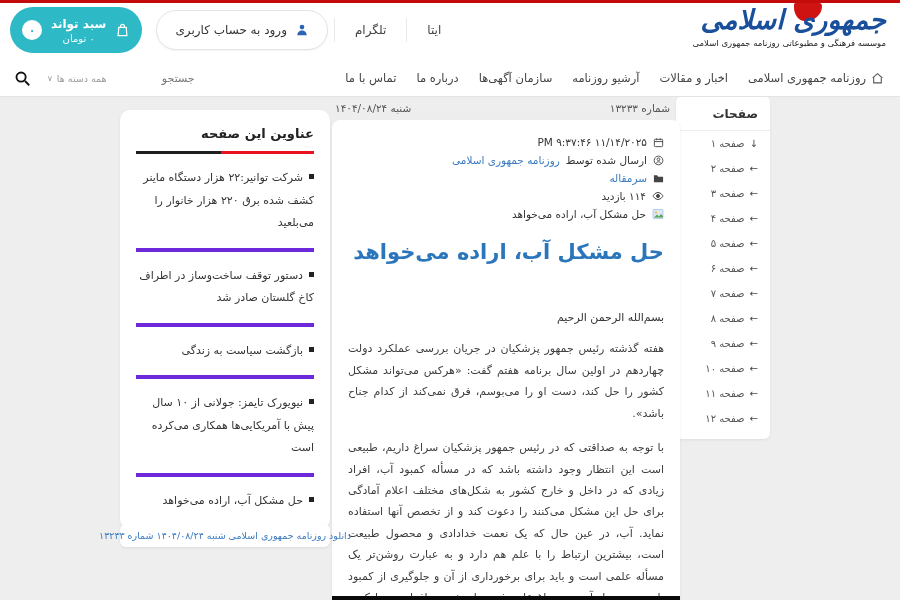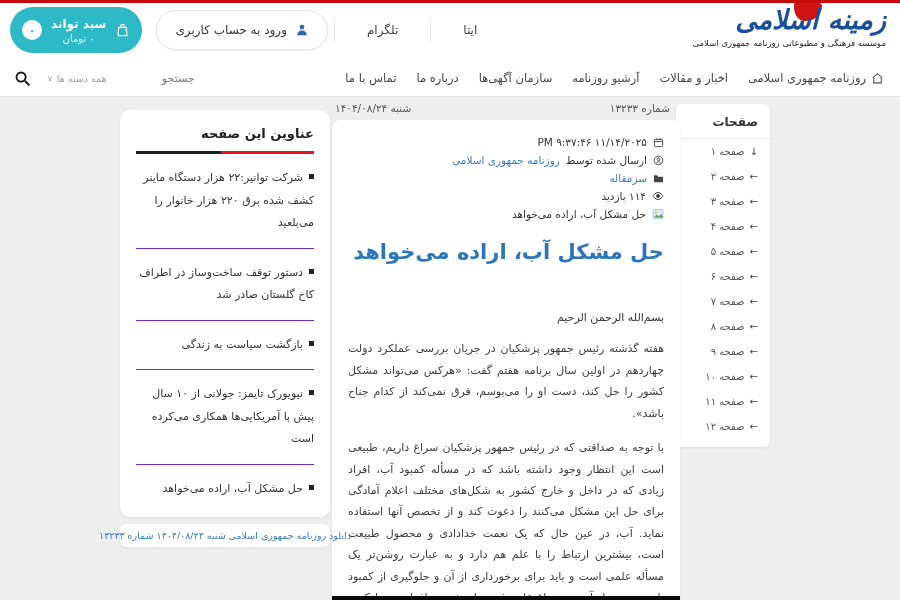--- a/index.html
+++ b/index.html
@@ -11,21 +11,21 @@
     font-family:"DejaVu Sans", sans-serif;
   }
   .page { position:relative; width:900px; height:600px; }
 
   
   .topline { position:absolute; top:0; left:0; right:0; height:3px; background:#c40b0b; z-index:6; }
 
   
   header { position:absolute; top:0; left:0; right:0; height:60px; background:#fff; z-index:2; }
   .hdr-controls { position:absolute; left:10px; top:7px; height:46px; display:flex; align-items:center; }
-  .social-link { font-size:12px; color:#444; padding:0 32px; text-decoration:none; border-left:1px solid #e8e8e8; height:24px; display:flex; align-items:center; cursor:pointer; }
+  .social-link { font-size:12px; color:#444; padding:0 20px; text-decoration:none; border-left:1px solid #e8e8e8; height:24px; display:flex; align-items:center; cursor:pointer; }
   .login-pill { display:flex; align-items:center; gap:8px; background:#fff; border:1px solid #e4e4e4; border-radius:22px; padding:0 18px; height:40px; margin:0 6px 0 14px; font-size:12px; color:#333; box-shadow:0 1px 2px rgba(0,0,0,.05); cursor:pointer; font-family:inherit; }
   .cart-pill { display:flex; align-items:center; gap:9px; background:#2eb9c7; border:none; border-radius:24px; padding:0 12px; height:46px; color:#fff; cursor:pointer; font-family:inherit; }
   .cart-text { display:flex; flex-direction:column; align-items:center; gap:2px; }
   .cart-label { font-size:12px; font-weight:bold; color:#fff; }
   .cart-amount { font-size:10px; color:#eafdff; }
   .cart-badge { width:20px; height:20px; border-radius:50%; background:#fff; color:#2eb9c7; font-size:11px; font-weight:bold; display:flex; align-items:center; justify-content:center; }
 
   .logo { position:absolute; right:14px; top:3px; text-align:right; cursor:pointer; }
   .logo-blob { position:absolute; top:-3px; right:64px; width:28px; height:21px; background:#cf1212; border-radius:45% 55% 60% 40% / 25% 30% 75% 70%; }
   .logo-title { position:relative; font-size:27px; font-weight:bold; font-style:italic; color:#1a4f9c; line-height:1.25; }
@@ -39,40 +39,40 @@
   .search-input { border:none; outline:none; width:78px; font-size:11px; color:#333; text-align:right; background:transparent; font-family:inherit; }
   .search-input::placeholder { color:#777; }
   .cat-dd { font-size:9.5px; color:#9a9a9a; display:flex; align-items:center; gap:4px; padding:0 12px; cursor:pointer; white-space:nowrap; }
   .chev { font-size:8px; color:#9a9a9a; }
   .search-btn { background:none; border:none; padding:0 4px; cursor:pointer; display:flex; align-items:center; }
 
   
   .issue-bar { position:absolute; top:102px; right:230px; width:335px; display:flex; justify-content:space-between; font-size:10.5px; color:#555; }
 
   
-  .pages-card { position:absolute; top:104px; right:130px; width:94px; background:#fff; border-radius:6px; box-shadow:0 1px 3px rgba(0,0,0,.07); padding-bottom:8px; }
+  .pages-card { position:absolute; top:96px; right:130px; width:94px; background:#fff; border-radius:6px; box-shadow:0 1px 3px rgba(0,0,0,.07); padding-bottom:8px; }
   .pages-title { font-size:12px; font-weight:bold; color:#333; padding:11px 12px 9px; border-bottom:1px solid #ececec; }
   .page-link { display:flex; align-items:center; gap:5px; padding:7px 12px; font-size:10px; color:#555; text-decoration:none; cursor:pointer; }
   .arrow { font-size:10px; color:#444; }
 
   
   .article-card { position:absolute; top:120px; right:220px; width:348px; height:480px; background:#fff; border-radius:8px 8px 0 0; box-shadow:0 1px 3px rgba(0,0,0,.07); padding:16px 16px 0; overflow:hidden; }
   .meta-row { display:flex; align-items:center; gap:6px; font-size:10.5px; color:#333; margin-bottom:6px; }
   .meta-link { color:#3a7bc0; text-decoration:none; cursor:pointer; }
   .datetime { direction:ltr; unicode-bidi:isolate; }
   .article-title { font-size:21px; color:#2b76ba; margin:18px 0 0; font-weight:bold; line-height:1.4; }
   .bismillah { font-size:11px; color:#333; margin:44px 0 14px; }
   .body-p { font-size:11px; color:#3d3d3d; line-height:1.95; text-align:justify; margin:0 0 13px; }
   .bottom-bar { position:absolute; bottom:0; left:0; right:0; height:4px; background:#0a0a0a; }
 
   
   .titles-card { position:absolute; top:110px; right:570px; width:210px; background:#fff; border-radius:10px; box-shadow:0 1px 3px rgba(0,0,0,.07); padding:16px 16px 4px; }
   .titles-title { font-size:13px; font-weight:bold; color:#222; }
   .titles-underline { height:3px; margin-top:10px; background:linear-gradient(to left, #e8131c 0 52%, #1f1f1f 52% 100%); }
-  .title-item { display:block; padding:13px 0; font-size:11px; color:#333; line-height:2.05; border-bottom:1px solid #6d28d9; text-decoration:none; cursor:pointer; }
+  .title-item { display:block; padding:13px 0; font-size:11px; color:#333; line-height:2.05; border-bottom:4px solid #6d28d9; text-decoration:none; cursor:pointer; }
   .title-item:last-child { border-bottom:none; }
   .bullet { display:inline-block; width:5px; height:5px; background:#222; margin-left:6px; vertical-align:2px; }
 
   
   .download-btn { position:absolute; top:524px; right:570px; width:210px; height:23px; background:#fff; border-radius:6px; box-shadow:0 1px 3px rgba(0,0,0,.07); display:flex; align-items:center; justify-content:center; font-size:9.5px; color:#3a7bc0; text-decoration:none; white-space:nowrap; cursor:pointer; }
 </style>
 </head>
 <body>
 
 <div class="page">
@@ -100,21 +100,21 @@
         </span>
         <span class="cart-text">
           <span class="cart-label">سبد تواند</span>
           <span class="cart-amount">۰ تومان</span>
         </span>
         <span class="cart-badge">۰</span>
       </button>
     </div>
     <div class="logo">
       <div class="logo-blob"></div>
-      <div class="logo-title">زمینه اسلامی</div>
+      <div class="logo-title">جمهوری اسلامی</div>
       <div class="logo-sub">موسسه فرهنگی و مطبوعاتی روزنامه جمهوری اسلامی</div>
     </div>
   </header>
 
   <nav>
     <div class="nav-items">
       <a class="nav-item">
         <span style="display:flex;">
           <svg width="13" height="13" viewBox="0 0 24 24" fill="none" stroke="#555" stroke-width="2">
               <path d="M3 11l9-8 9 8"></path>

